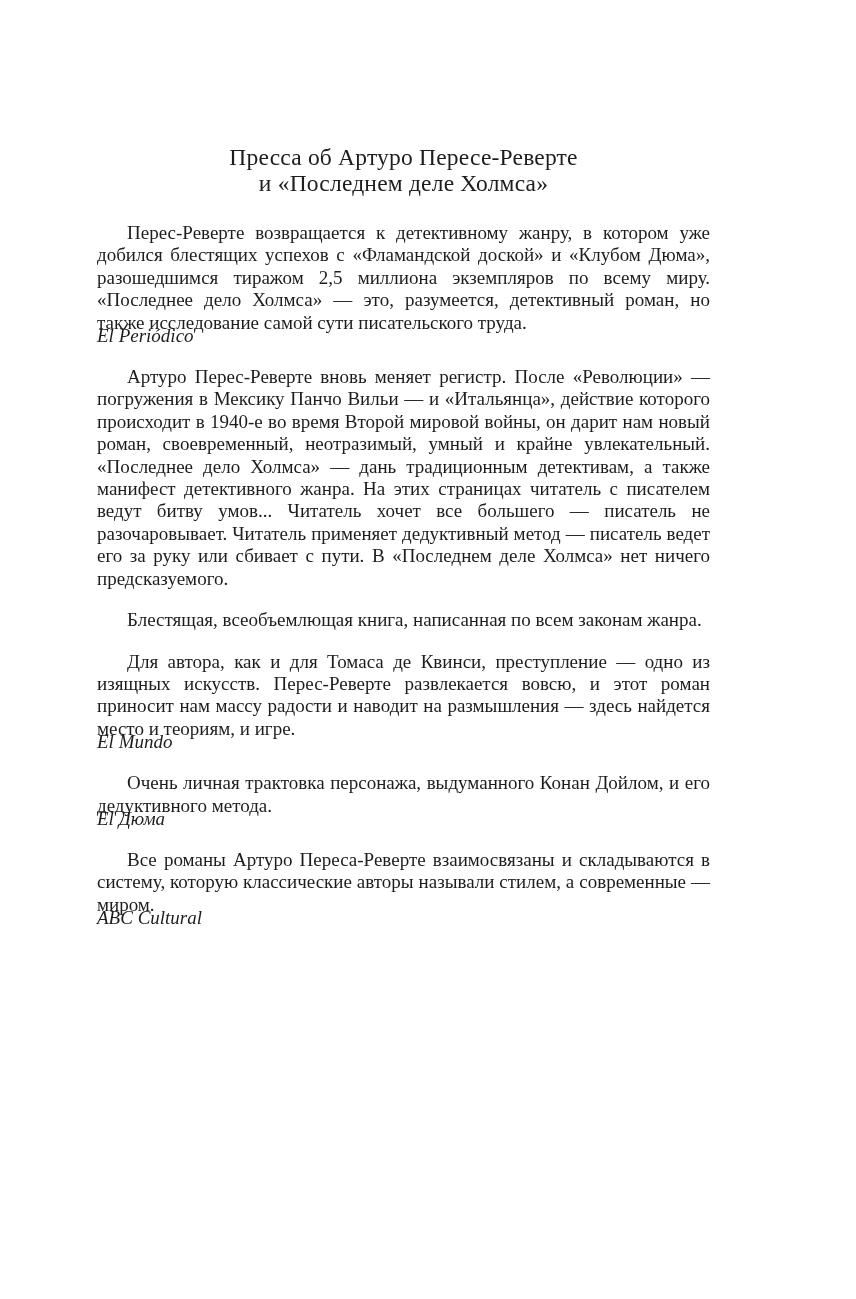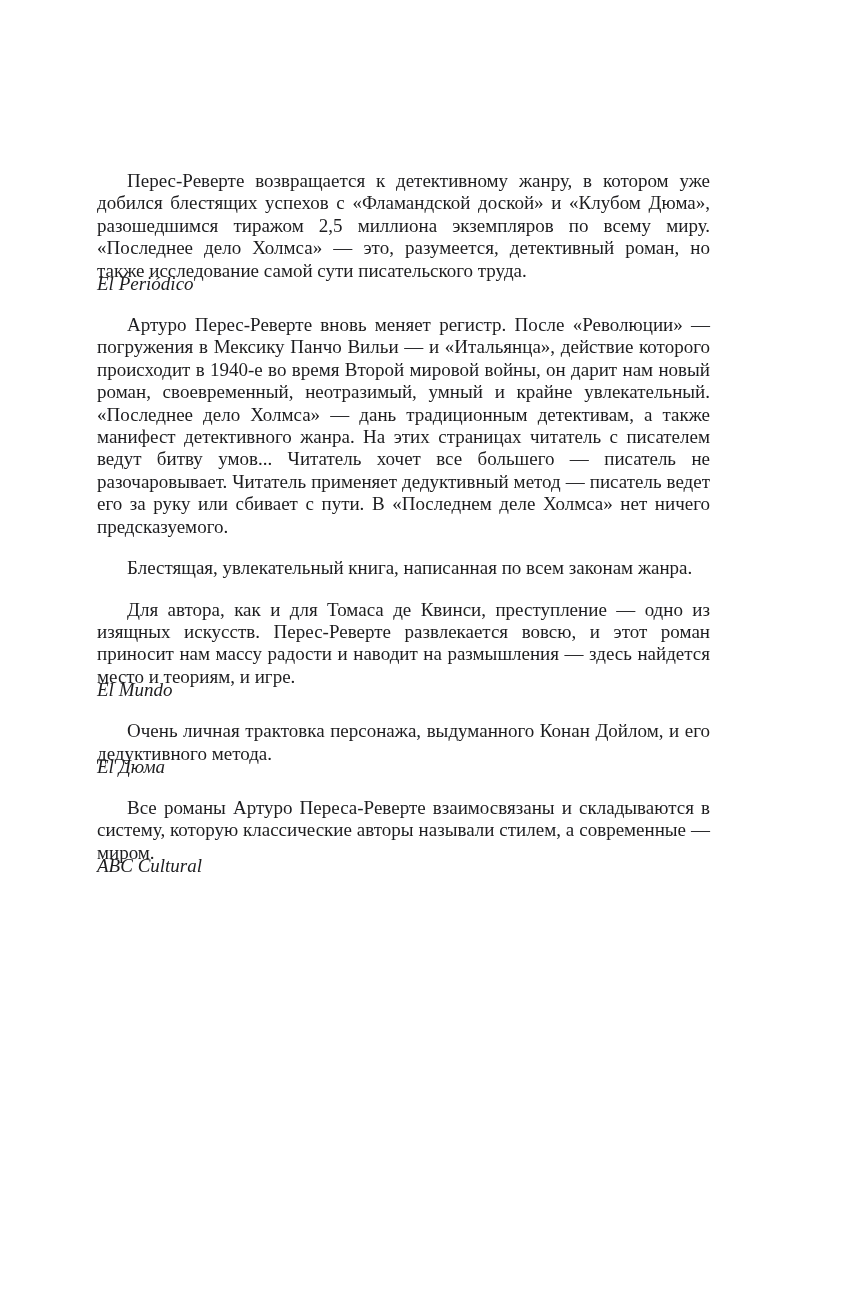--- a/index.html
+++ b/index.html
@@ -53,33 +53,35 @@
     margin-top: 2px;
   }
 </style>
 </head>
 <body>
 
 <div class="page">
   <div class="content">
 
     <h1 class="title">
+      <span class="title-line">Пресса об Артуро Пересе-Реверте</span>
+      <span class="title-line">и «Последнем деле Холмса»</span>
     </h1>
 
     <div class="quote">
       <p class="quote-text">Перес-Реверте возвращается к детективному жанру, в котором уже добился блестящих успехов с «Фламандской доской» и «Клубом Дюма», разошедшимся тиражом 2,5 миллиона экземпляров по всему миру. «Последнее дело Холмса» — это, разумеется, детективный роман, но также исследование самой сути писательского труда.</p>
       <div class="quote-source">El Periódico</div>
     </div>
 
     <div class="quote">
       <p class="quote-text">Артуро Перес-Реверте вновь меняет регистр. После «Революции» — погружения в Мексику Панчо Вильи — и «Итальянца», действие которого происходит в 1940-е во время Второй мировой войны, он дарит нам новый роман, своевременный, неотразимый, умный и крайне увлекательный. «Последнее дело Холмса» — дань традиционным детективам, а также манифест детективного жанра. На этих страницах читатель с писателем ведут битву умов... Читатель хочет все большего — писатель не разочаровывает. Читатель применяет дедуктивный метод — писатель ведет его за руку или сбивает с пути. В «Последнем деле Холмса» нет ничего предсказуемого.</p>
     </div>
 
     <div class="quote source-own-line">
-      <p class="quote-text">Блестящая, увлекательный книга, написанная по всем законам жанра.</p>
+      <p class="quote-text">Блестящая, всеобъемлющая книга, написанная по всем законам жанра.</p>
     </div>
 
 
     <div class="quote">
       <p class="quote-text">Для автора, как и для Томаса де Квинси, преступление — одно из изящных искусств. Перес-Реверте развлекается вовсю, и этот роман приносит нам массу радости и наводит на размышления — здесь найдется место и теориям, и игре.</p>
       <div class="quote-source">El Mundo</div>
     </div>
 
     <div class="quote">
       <p class="quote-text">Очень личная трактовка персонажа, выдуманного Конан Дойлом, и его дедуктивного метода.</p>

